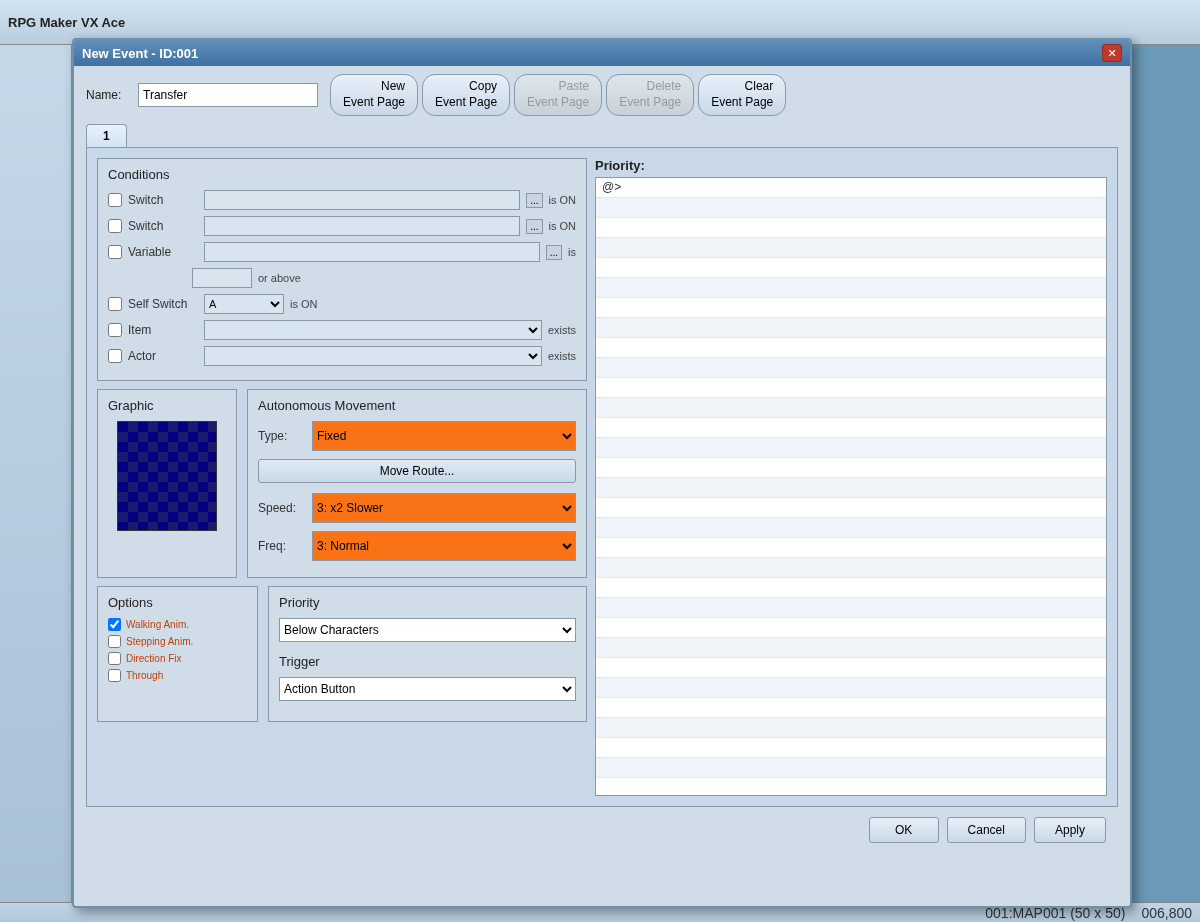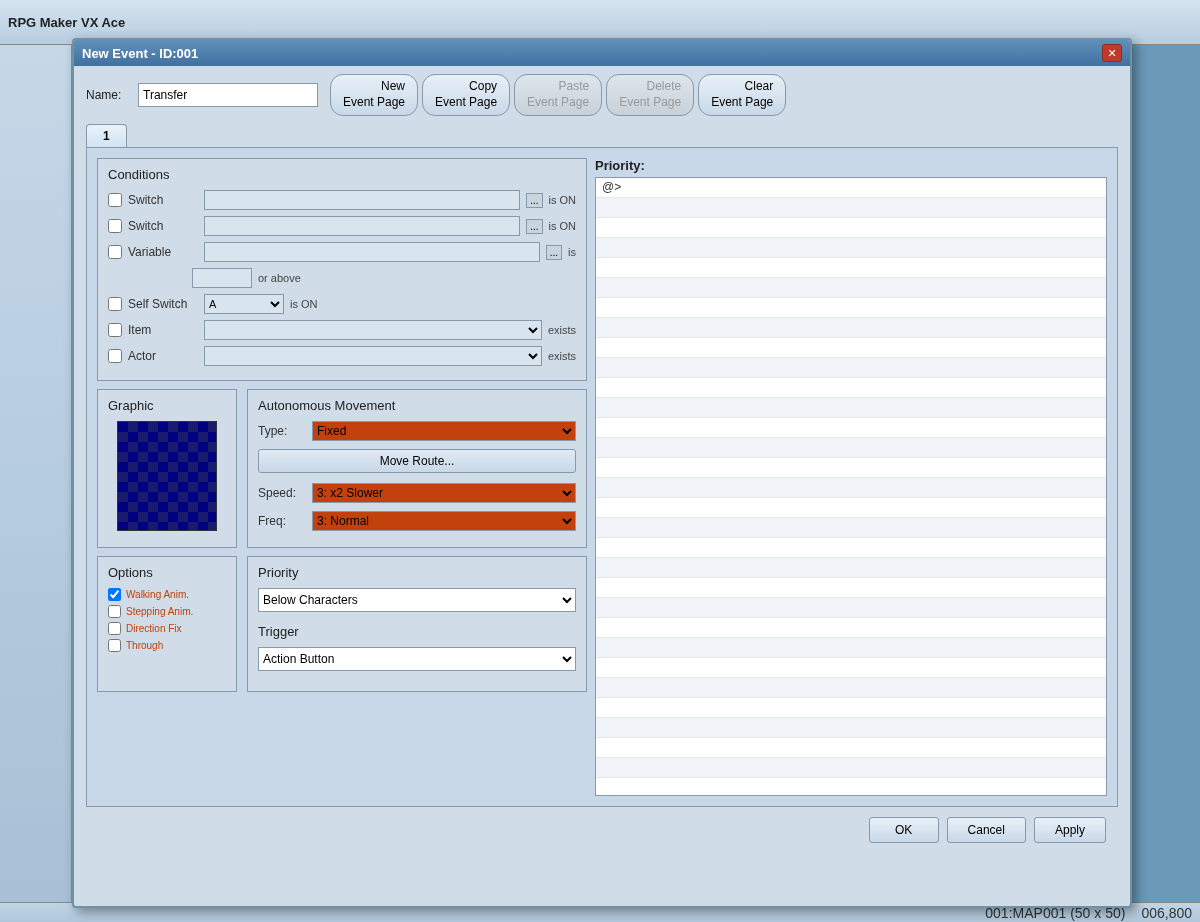--- a/index.html
+++ b/index.html
@@ -286,23 +286,23 @@
       align-items: center;
       gap: 4px;
       margin-bottom: 8px;
     }
     .movement-label {
       min-width: 50px;
       font-size: 12px;
       color: #333;
     }
     .movement-select {
-      height: 20px;
-      border: 1px solid #8899aa;
-      background: #c2410c;
+      height: 30px;
+      border: 1px solid #8899aa;
+      background: #f97316;
       font-size: 12px;
       flex: 1;
     }
     .move-route-btn {
       display: block;
       width: 100%;
       margin: 4px 0 10px;
       padding: 4px 8px;
       background: linear-gradient(to bottom, #e0eaf4, #c8d8e8);
       border: 1px solid #8899aa;
@@ -315,21 +315,21 @@
     
     .options-priority-row {
       display: flex;
       gap: 10px;
     }
 
     .options-box {
       background: #d0dce8;
       border: 1px solid #8899aa;
       padding: 8px 10px;
-      width: 140px;
+      width: 161px;
     }
     .option-row {
       display: flex;
       align-items: center;
       gap: 5px;
       margin-bottom: 4px;
     }
     .option-row label {
       font-size: 10px;
       color: #c2410c;

